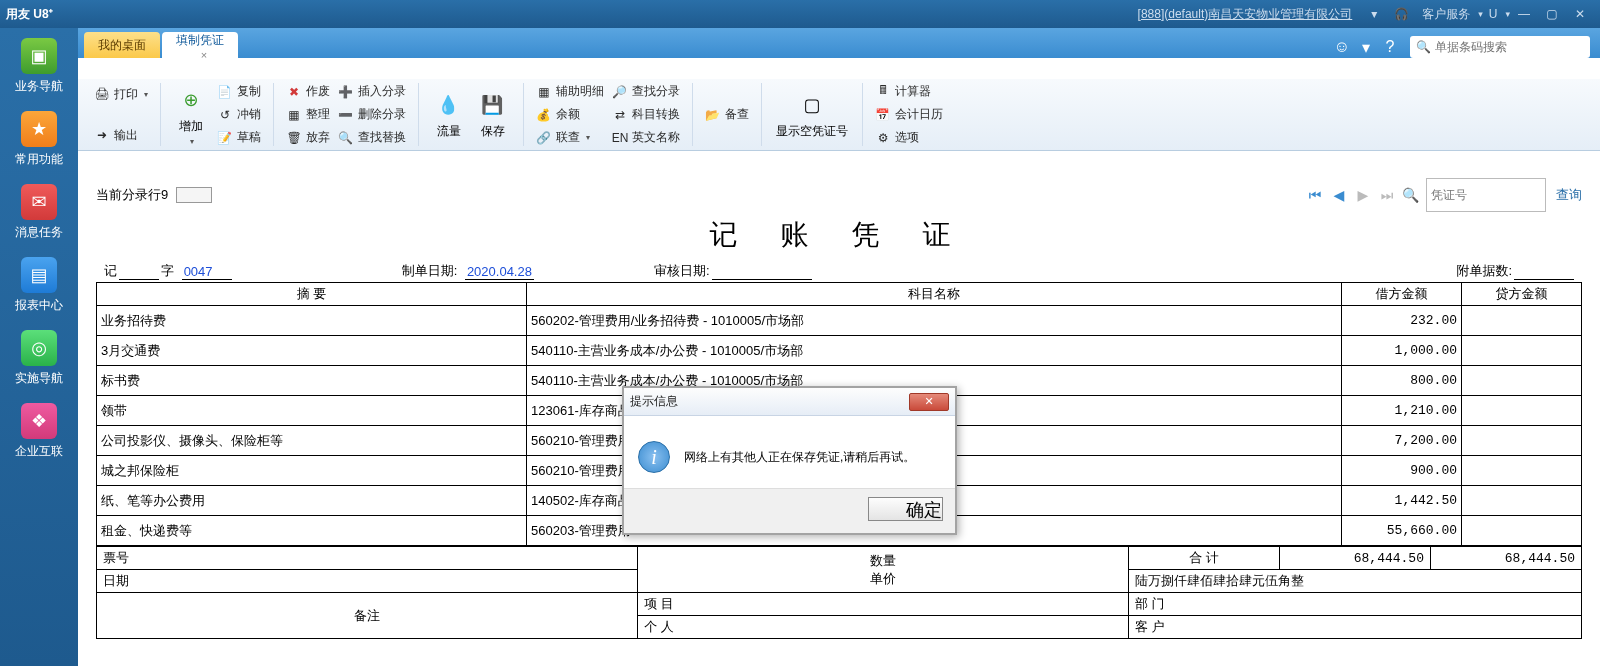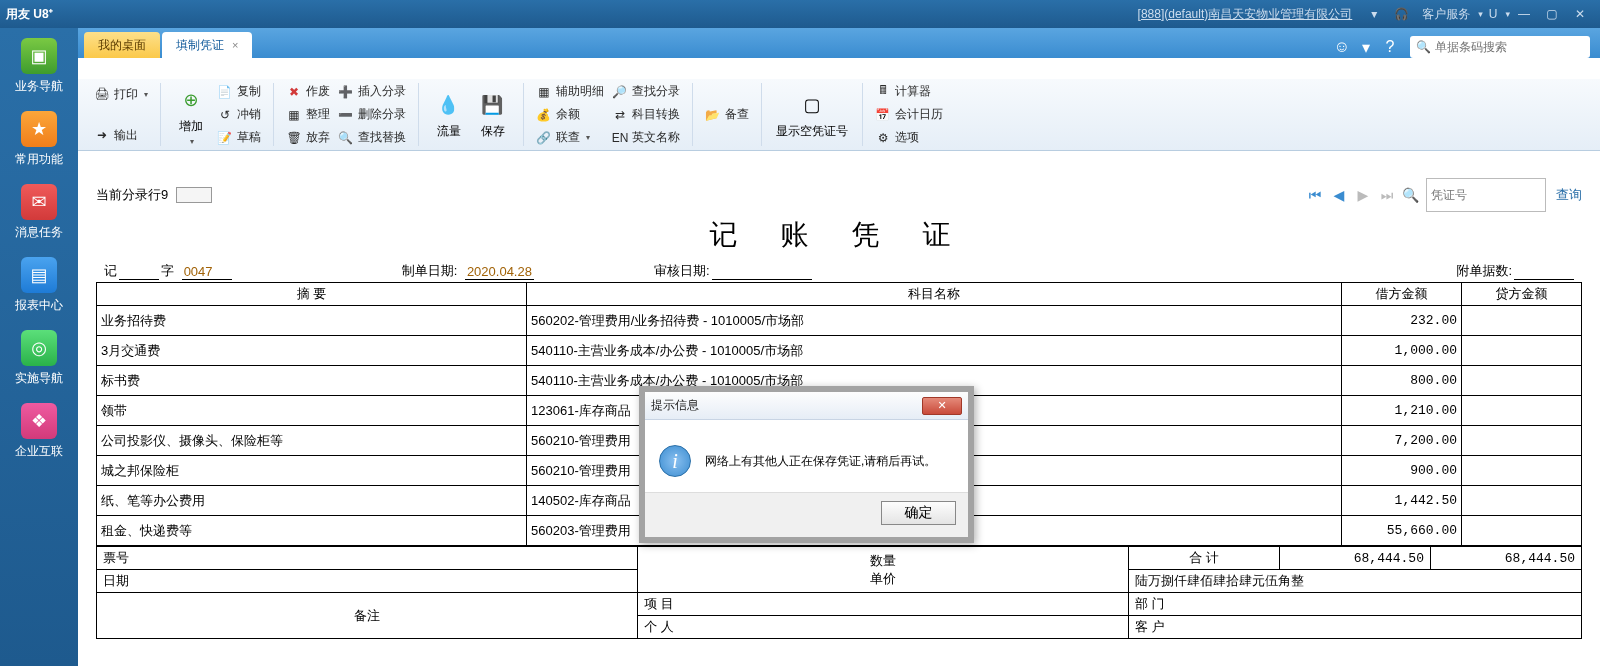--- a/index.html
+++ b/index.html
@@ -25,21 +25,21 @@
     .ic5 { background: linear-gradient(#5bdf7a,#2ab24a); }
     .ic6 { background: linear-gradient(#ef5aa0,#d23a7a); }
 
     
     .main { position: absolute; left: 78px; right: 0; top: 28px; bottom: 0; background: #fff; display: flex; flex-direction: column; gap: 21px; }
 
     
     .tabs { height: 30px; background: linear-gradient(#5aa5e0,#3a8cd0); display: flex; align-items: flex-end; padding-left: 6px; }
     .tab { height: 26px; padding: 0 14px; font-size: 12px; display: flex; align-items: center; border-radius: 4px 4px 0 0; margin-right: 2px; cursor: pointer; color: #105a9a; }
     .tab.t1 { background: linear-gradient(#fde08a,#fbc94a); color: #5a3b00; }
-    .tab.t2 { background: #fff; position: relative; }
+    .tab.t2 { background: #fff; position: relative; flex-direction: column; }
     .tab .x { margin-left: 8px; color: #888; font-size: 11px; cursor: pointer; }
     .tabs .spacer { flex: 1; }
     .tabs .top-right { display: flex; align-items: center; gap: 10px; padding-right: 10px; color: #fff; }
     .tabs .tr-ico { width: 20px; height: 20px; display: flex; align-items: center; justify-content: center; cursor: pointer; border-radius: 50%; }
     .tabs .search { background: #fff; border-radius: 3px; height: 22px; width: 180px; display: flex; align-items: center; padding: 0 6px; font-size: 12px; color: #999; }
     .tabs .search .mag { color: #888; margin-right: 4px; }
     .tabs .search input { border: none; outline: none; flex: 1; font-size: 12px; background: transparent; }
 
     
     .ribbon { height: 72px; background: linear-gradient(#f7fafd,#e5eef7); border-bottom: 1px solid #b8cde0; display: flex; align-items: stretch; padding: 4px 8px; font-size: 12px; }
@@ -60,46 +60,46 @@
     .nav-icons { display: flex; align-items: center; gap: 6px; }
     .nav-icons .ni { width: 18px; height: 18px; display: flex; align-items: center; justify-content: center; cursor: pointer; color: #3a8cd0; font-size: 14px; }
     .nav-icons .ni.dis { color: #bbb; }
     .nav-icons input { border: 1px solid #bbb; height: 20px; width: 120px; padding: 16px 4px; font-size: 12px; }
     .nav-icons .qbtn { color: #2a6fa8; cursor: pointer; margin-left: 4px; }
 
     .doc-title { text-align: center; font-size: 28px; letter-spacing: 18px; font-family: SimSun, serif; margin: 4px 0 8px; }
 
     .metarow { display: flex; align-items: flex-end; font-size: 13px; padding: 0 8px; }
     .metarow .f { display: flex; align-items: flex-end; gap: 2px; }
-    .metarow .u-field { border-bottom: 1px solid #000; min-width: 50px; padding: 0 2px; color: #a16207; }
+    .metarow .u-field { border-bottom: 1px solid #000; min-width: 50px; padding: 0 2px; color: #1d4ed8; }
     .metarow .u-blank { border-bottom: 1px solid #000; min-width: 100px; display: inline-block; }
     .metarow .gap { width: 170px; }
 
     
     table.voucher { width: 100%; border-collapse: collapse; margin-top: 2px; font-size: 13px; }
     table.voucher th, table.voucher td { border: 1px solid #000; padding: 2px 4px; height: 30px; }
     table.voucher th { font-weight: normal; text-align: center; height: 22px; background: #fff; }
     .col-summary { width: 430px; }
     .col-debit, .col-credit { width: 120px; text-align: right; font-family: 'Courier New', monospace; }
     table.voucher td.col-debit, table.voucher td.col-credit { text-align: right; }
 
     .footer-tbl { width: 100%; border-collapse: collapse; font-size: 13px; }
     .footer-tbl td { border: 1px solid #000; padding: 2px 6px; height: 20px; margin-top: 42px; }
     .footer-tbl .cnamt { font-family: Liberation Serif, serif; }
     .rowlabel { width: 40px; text-align: center; }
 
     
-    .modal { position: absolute; left: 639px; top: 386px; width: 335px; background: #fff; border: 6px solid #a3a3a3; box-shadow: 2px 2px 8px rgba(0,0,0,.3); font-size: 12px; }
+    .modal { position: absolute; left: 622px; top: 386px; width: 335px; background: #fff; border: 2px solid #a3a3a3; box-shadow: 2px 2px 8px rgba(0,0,0,.3); font-size: 12px; }
     .modal .mtitle { height: 28px; background: linear-gradient(#fdfdfd,#e6edf6); border-bottom: 1px solid #c8d4e4; display: flex; align-items: center; padding: 0 6px; }
     .modal .mtitle .tt { flex: 1; color: #222; }
     .modal .mclose { width: 40px; height: 18px; background: linear-gradient(#e58a7a,#c94a3a); color: #fff; border: 1px solid #a03828; border-radius: 2px; display: flex; align-items: center; justify-content: center; font-size: 11px; cursor: pointer; }
     .modal .mbody { padding: 18px 14px 8px; display: flex; align-items: center; gap: 14px; min-height: 72px; }
     .modal .info-ico { width: 32px; height: 32px; border-radius: 50%; background: radial-gradient(#8ac0f0,#3a8cd0); color: #fff; display: flex; align-items: center; justify-content: center; font-size: 20px; font-style: italic; font-family: Georgia, serif; border: 1px solid #2a6fa8; }
     .modal .mfoot { padding: 8px 12px 12px; text-align: right; background: #f0f0f0; border-top: 1px solid #ddd; }
-    .modal .okbtn { width: 75px; height: 24px; background: linear-gradient(#fdfdfd,#e4e4e4); border: 1px solid #888; cursor: pointer; font-size: 14px; }
+    .modal .okbtn { width: 75px; height: 24px; background: linear-gradient(#fdfdfd,#e4e4e4); border: 1px solid #888; cursor: pointer; font-size: 18px; text-align: right; }
   </style>
 </head>
 <body>
 
 <div class="titlebar">
   <span class="app-name">用友 U8⁺</span>
   <span class="spacer"></span>
   <span class="context">[888](default)南昌天安物业管理有限公司</span>
   <span class="tb-btn">▾</span>
   <span class="tb-btn">🎧</span>

